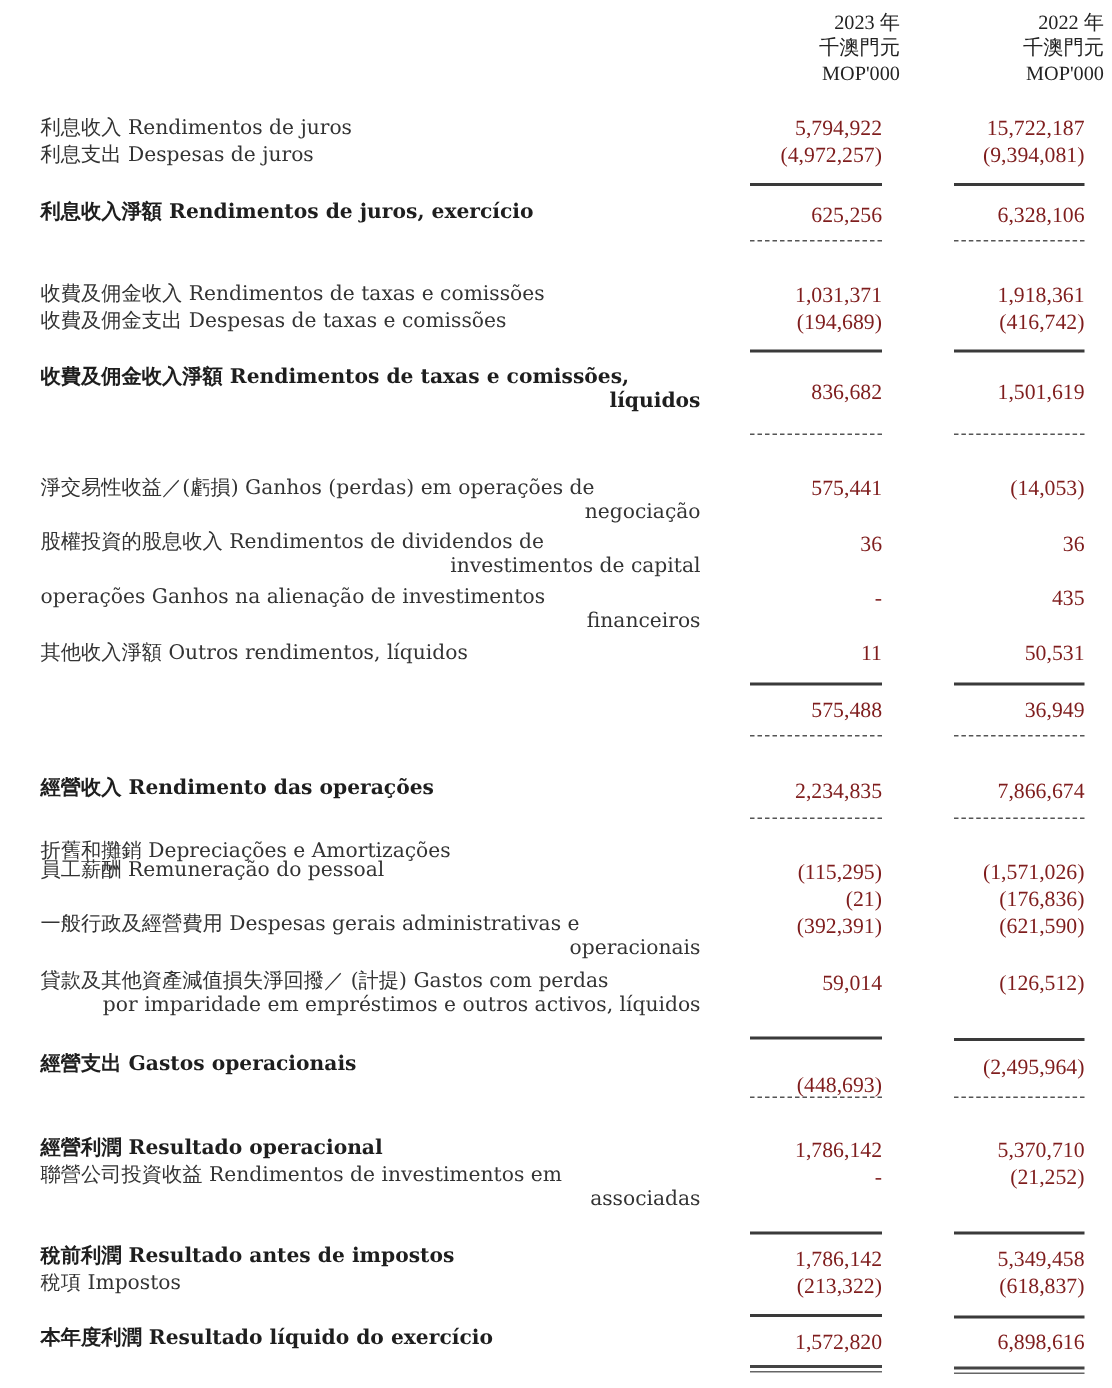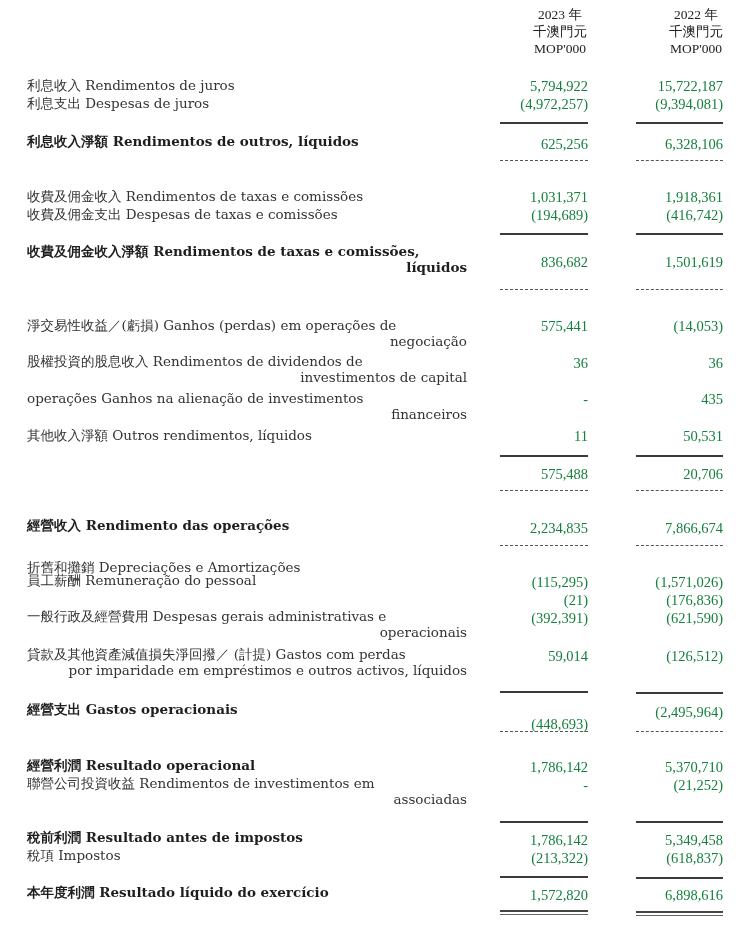--- a/index.html
+++ b/index.html
@@ -6,35 +6,35 @@
   body {
     width: 741px; height: 925px; position: relative; overflow: hidden;
     font-family: "DejaVu Serif", "Liberation Serif", serif;
     color: #2a2a2a;
   }
   .page { position: absolute; left: 0; top: 0; width: 741px; height: 925px; }
   .hdr {
     position: absolute; top: 6px; text-align: center;
     font-family: "Liberation Serif", serif; font-size: 13.5px; line-height: 17px; color: #222;
   }
-  .hdr div { white-space: nowrap; }
+  .hdr div { white-space: nowrap; text-align: right; }
   .hdr.c1 { left: 520px; width: 80px; }
   .hdr.c2 { left: 656px; width: 80px; }
 
   .label {
     position: absolute; left: 27px; width: 440px;
     font-size: 13.5px; line-height: 16px; color: #333;
     font-family: "DejaVu Serif", serif;
   }
   .label .cont { display: block; padding-left: 8px; text-align: right; }
   .label.bold { font-weight: bold; color: #1e1e1e; font-size: 13.5px; }
 
   .num {
     position: absolute; font-family: "Liberation Serif", serif;
-    font-size: 14.5px; line-height: 16px; color: #15803d; text-align: right; white-space: nowrap;
+    font-size: 14.5px; line-height: 16px; color: #7f1d1d; text-align: right; white-space: nowrap;
   }
   .num.c1 { left: 480px; width: 108px; }
   .num.c2 { left: 615px; width: 108px; }
 
   .rule { position: absolute; height: 0; }
   .rule.solid { border-top: 2px solid #3a3a3a; }
   .rule.dash { border-top: 1.5px dashed #555; }
   .rule.double { border-top: 2px solid #444; height: 2px; border-bottom: 1.5px solid #666; }
   .rule.c1 { left: 500px; width: 88px; }
   .rule.c2 { left: 636px; width: 87px; }
@@ -59,21 +59,21 @@
   <div class="num c1" style="top:78px">5,794,922</div>
   <div class="num c2" style="top:78px">15,722,187</div>
 
   <div class="label" style="top:95px">利息支出 Despesas de juros</div>
   <div class="num c1" style="top:96px">(4,972,257)</div>
   <div class="num c2" style="top:96px">(9,394,081)</div>
 
   <div class="rule solid c1" style="top:122px"></div>
   <div class="rule solid c2" style="top:122px"></div>
 
-  <div class="label bold" style="top:133px">利息收入淨額 Rendimentos de outros, líquidos</div>
+  <div class="label bold" style="top:133px">利息收入淨額 Rendimentos de juros, exercício</div>
   <div class="num c1" style="top:136px">625,256</div>
   <div class="num c2" style="top:136px">6,328,106</div>
 
   <div class="rule dash c1" style="top:160px"></div>
   <div class="rule dash c2" style="top:160px"></div>
 
   <div class="label" style="top:188px">收費及佣金收入 Rendimentos de taxas e comissões</div>
   <div class="num c1" style="top:189px">1,031,371</div>
   <div class="num c2" style="top:189px">1,918,361</div>
 
@@ -116,21 +116,21 @@
   <div class="num c2" style="top:391px">435</div>
 
   <div class="label" style="top:427px">其他收入淨額 Outros rendimentos, líquidos</div>
   <div class="num c1" style="top:428px">11</div>
   <div class="num c2" style="top:428px">50,531</div>
 
   <div class="rule solid c1" style="top:455px"></div>
   <div class="rule solid c2" style="top:455px"></div>
 
   <div class="num c1" style="top:466px">575,488</div>
-  <div class="num c2" style="top:466px">20,706</div>
+  <div class="num c2" style="top:466px">36,949</div>
 
   <div class="rule dash c1" style="top:490px"></div>
   <div class="rule dash c2" style="top:490px"></div>
 
   <div class="label bold" style="top:517px">經營收入 Rendimento das operações</div>
   <div class="num c1" style="top:520px">2,234,835</div>
   <div class="num c2" style="top:520px">7,866,674</div>
 
   <div class="rule dash c1" style="top:545px"></div>
   <div class="rule dash c2" style="top:545px"></div>

